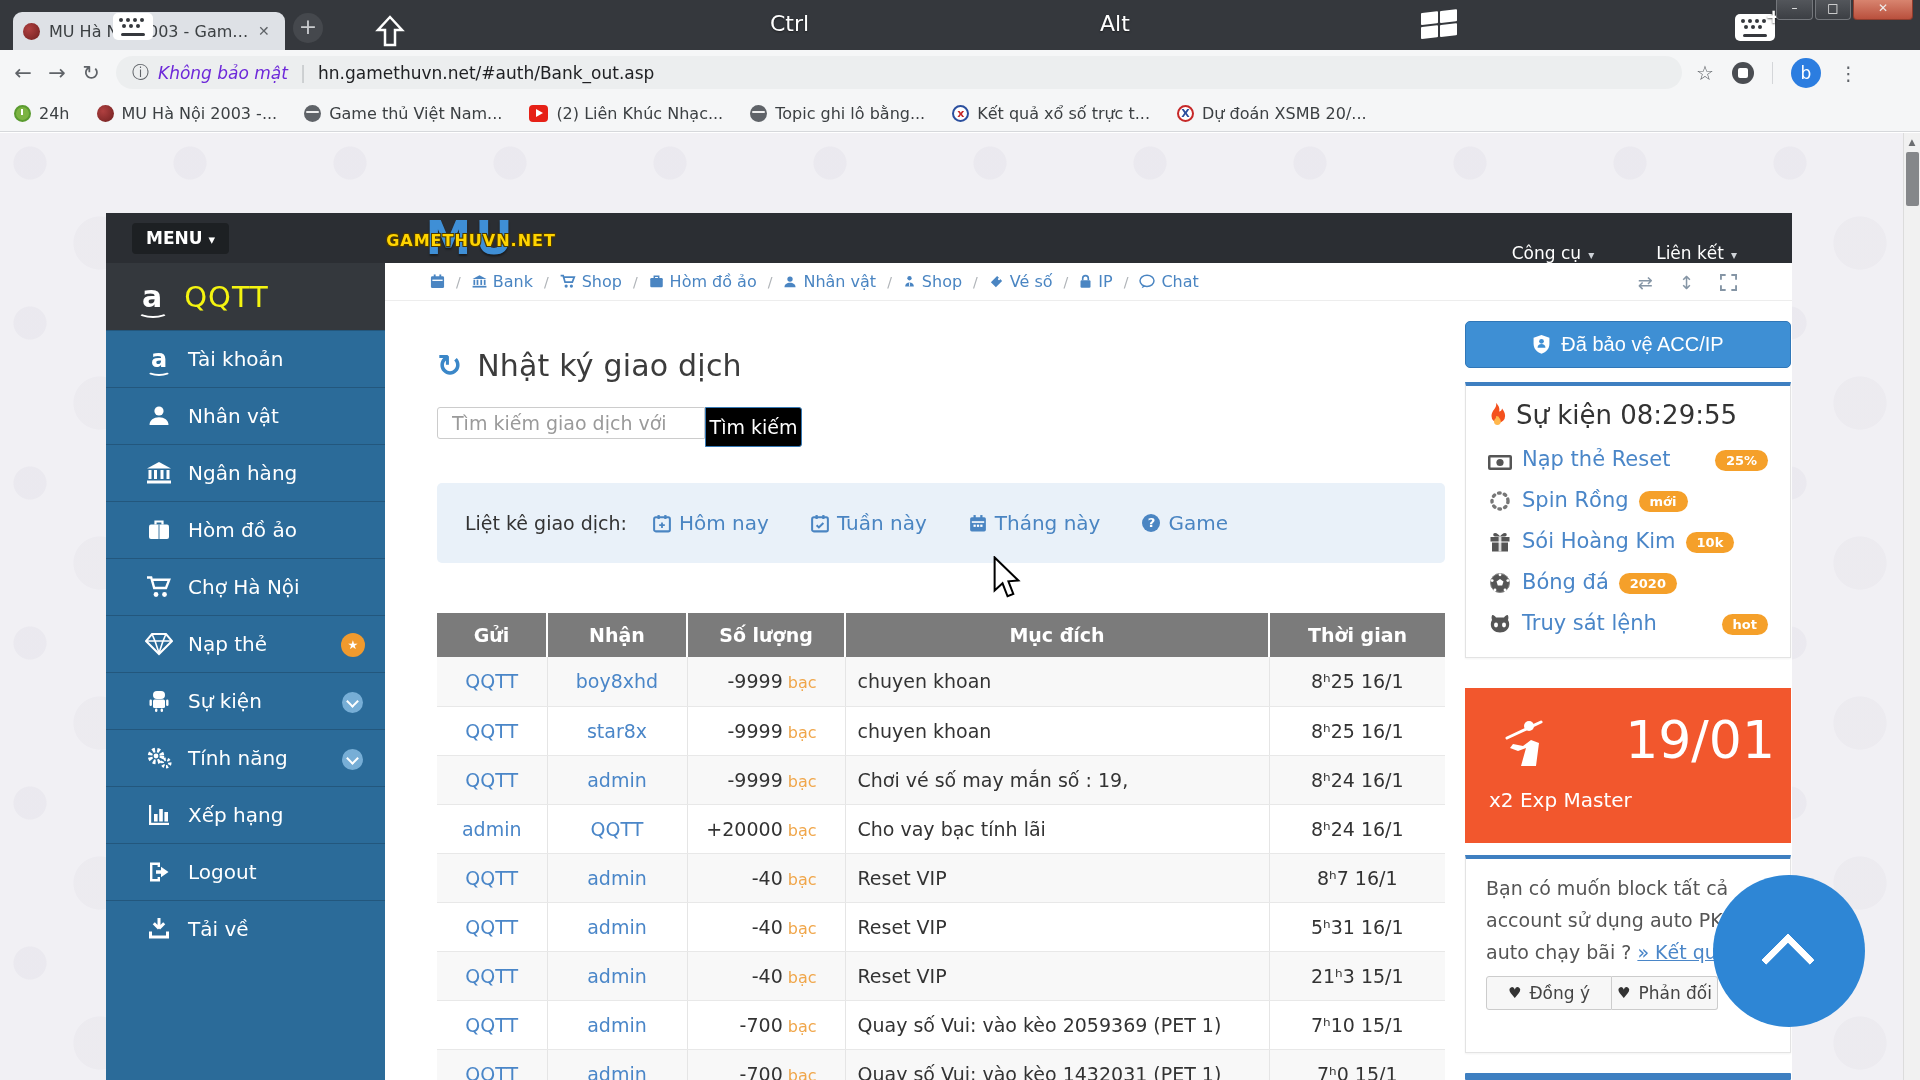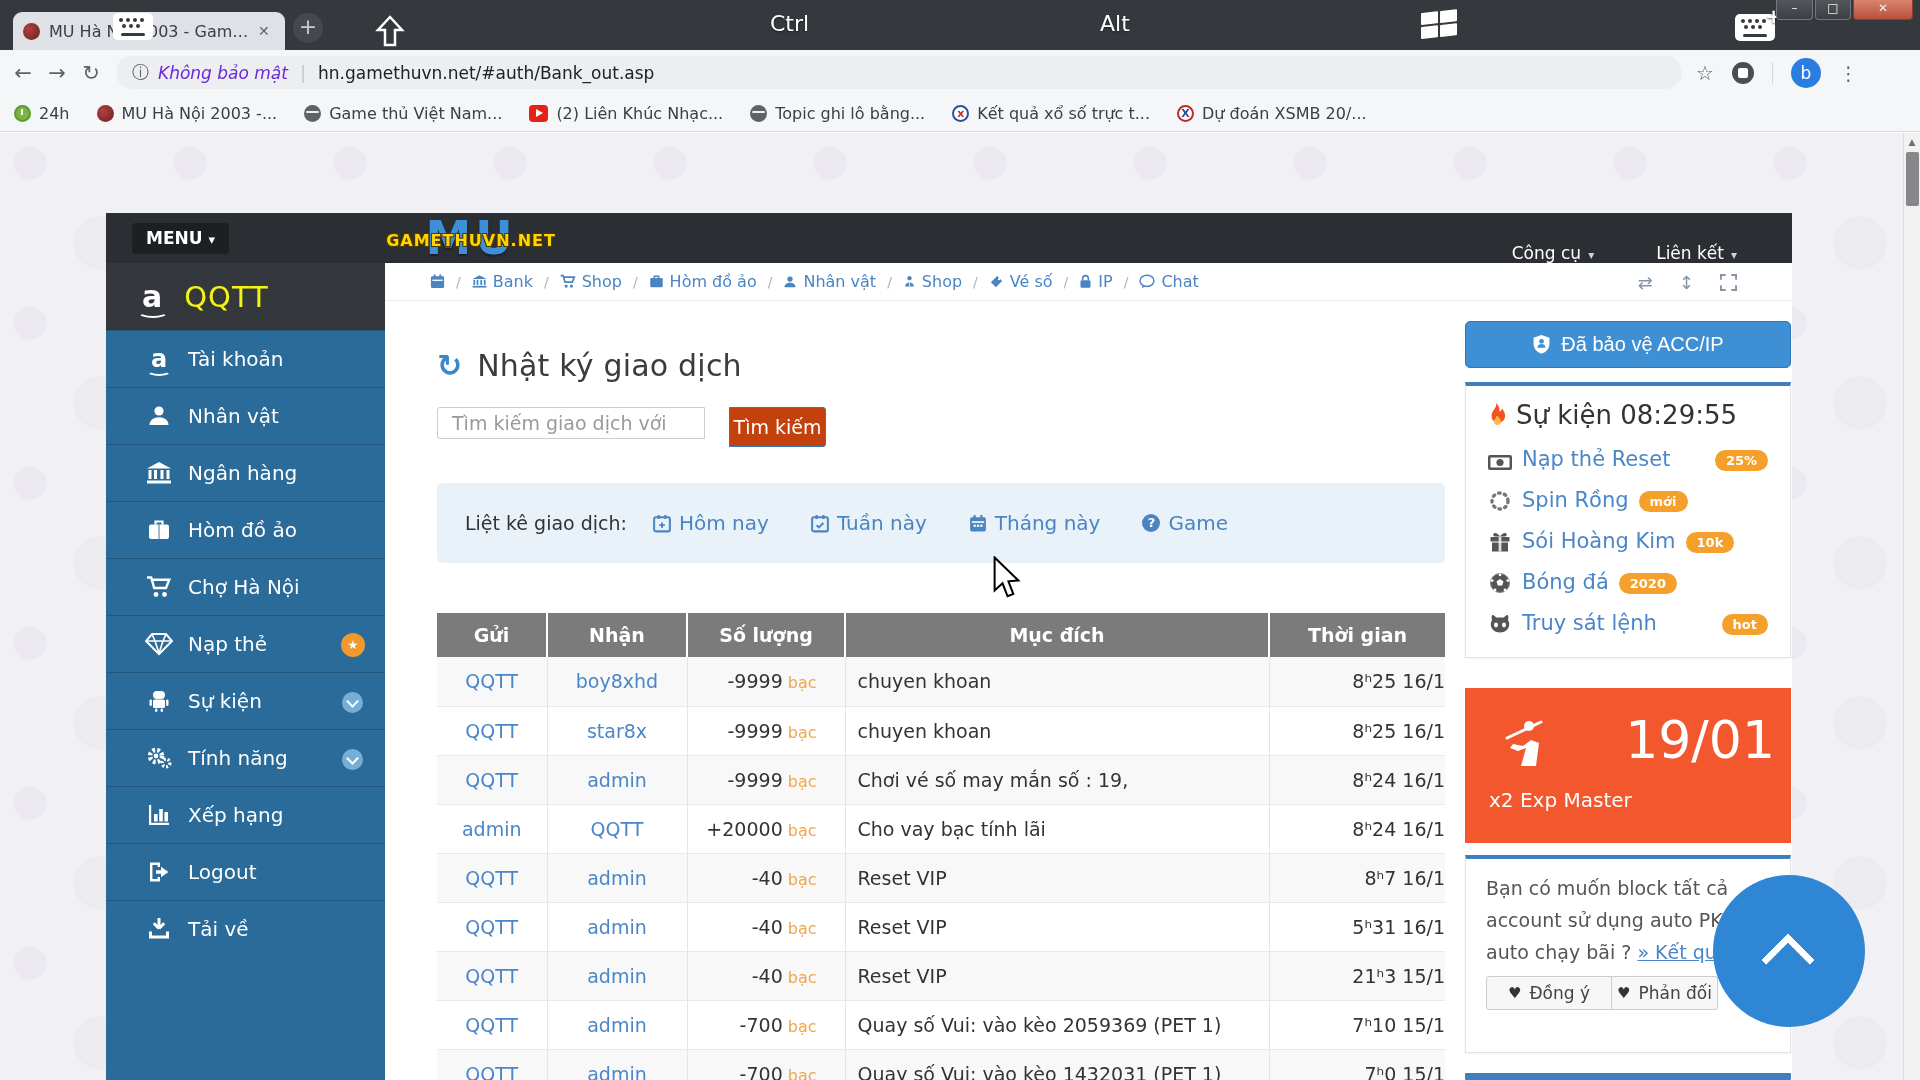--- a/index.html
+++ b/index.html
@@ -113,39 +113,39 @@
 
   
   .maincol { position:absolute; left:52px; top:85px; width:1008px; }
   .pg-title { display:flex; align-items:center; }
   .refresh-ic { color:#3b87c8; font-size:30px; font-weight:bold; margin-right:15px; }
   .pg-title h1 { font-size:30px; font-weight:normal; color:#3c3c3c; letter-spacing:.2px; }
   .searchrow { position:relative; margin-top:24px; height:40px; }
   .search-input { position:absolute; left:0; top:0; width:268px; height:32px; border:1px solid #cccccc; border-radius:3px 0 0 3px;
                   font-size:19px; padding:8px 14px; color:#ec4899; font-family:inherit; }
   .search-input::placeholder { color:#9a9a9a; }
-  .search-btn { position:absolute; left:268px; top:0; width:97px; height:40px; background:#c2410c; border:1px solid #3679b5;
-                border-radius:0 3px 3px 0; color:#fff; font-size:19px; font-family:inherit;margin-left:24px; }
+  .search-btn { position:absolute; left:268px; top:0; width:97px; height:40px; background:#000000; border:1px solid #3679b5;
+                border-radius:0 3px 3px 0; color:#fff; font-size:19px; font-family:inherit; }
   .filterband { margin-top:36px; width:1008px; height:80px; background:#e9f1f9; border-radius:5px; display:flex; align-items:center; padding-left:28px; }
   .filter-label { color:#333; font-size:19px; margin-right:26px; }
   .flink { display:flex; align-items:center; gap:8px; color:#4a85c2; font-size:20px; margin-right:42px; }
   .flink svg { display:block; }
   .qcircle { width:18px; height:18px; border-radius:50%; background:#4a85c2; color:#fff; font-size:13px; font-weight:bold; text-align:center; line-height:18px; }
 
   
   table.tx { margin-top:50px; width:1008px; border-collapse:collapse; table-layout:fixed; }
   .tx th { background:#7b7b7b; color:#fff; font-size:19px; font-weight:bold; height:44px; border-right:2px solid #fff; }
   .tx th:last-child { border-right:none; }
   .tx td { height:49px; border-bottom:1px solid #e8e8e8; border-right:1px solid #e5e5e5; font-size:19px; color:#333; }
   .tx td:last-child { border-right:none; }
   .tx tr.odd td { background:#f8f8f8; }
   .td-c { text-align:center; }
   .td-amt { text-align:right; padding-right:28px; white-space:nowrap; }
   .td-pur { padding-left:12px; }
-  .td-time { text-align:right; font-size:16px; color:#555; }
+  .td-time { text-align:center; font-size:16px; color:#555; }
   a.lnk { color:#4a86c8; text-decoration:none; }
   .cur { color:#f0a64a; font-size:16px; margin-left:5px; }
 
   
   .rightcol { position:absolute; left:1080px; top:58px; width:326px; }
   .protect-btn { width:326px; height:47px; background:#3e8fd4; border:1px solid #3077b8; border-radius:5px; color:#fff;
                  font-size:20px; display:flex; align-items:center; justify-content:center; gap:10px; }
   .panel { margin-top:14px; background:#fff; border:1px solid #e3e3e3; border-top:4px solid #3e7fc1; box-shadow:0 1px 2px rgba(0,0,0,.05); }
   .ev-panel { height:276px; padding:14px 20px 0 20px; }
   .ev-title { display:flex; align-items:center; gap:10px; font-size:26px; color:#333; }

